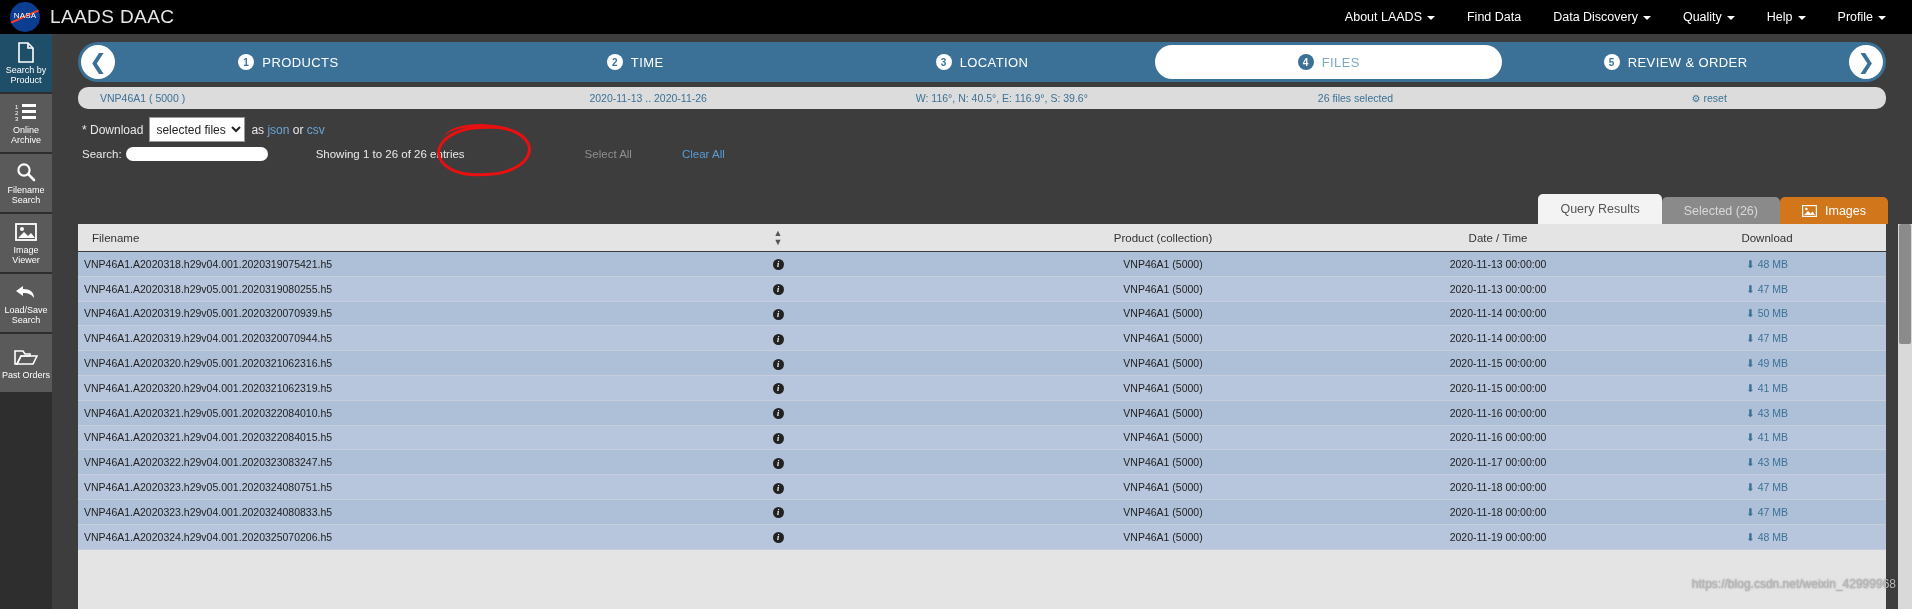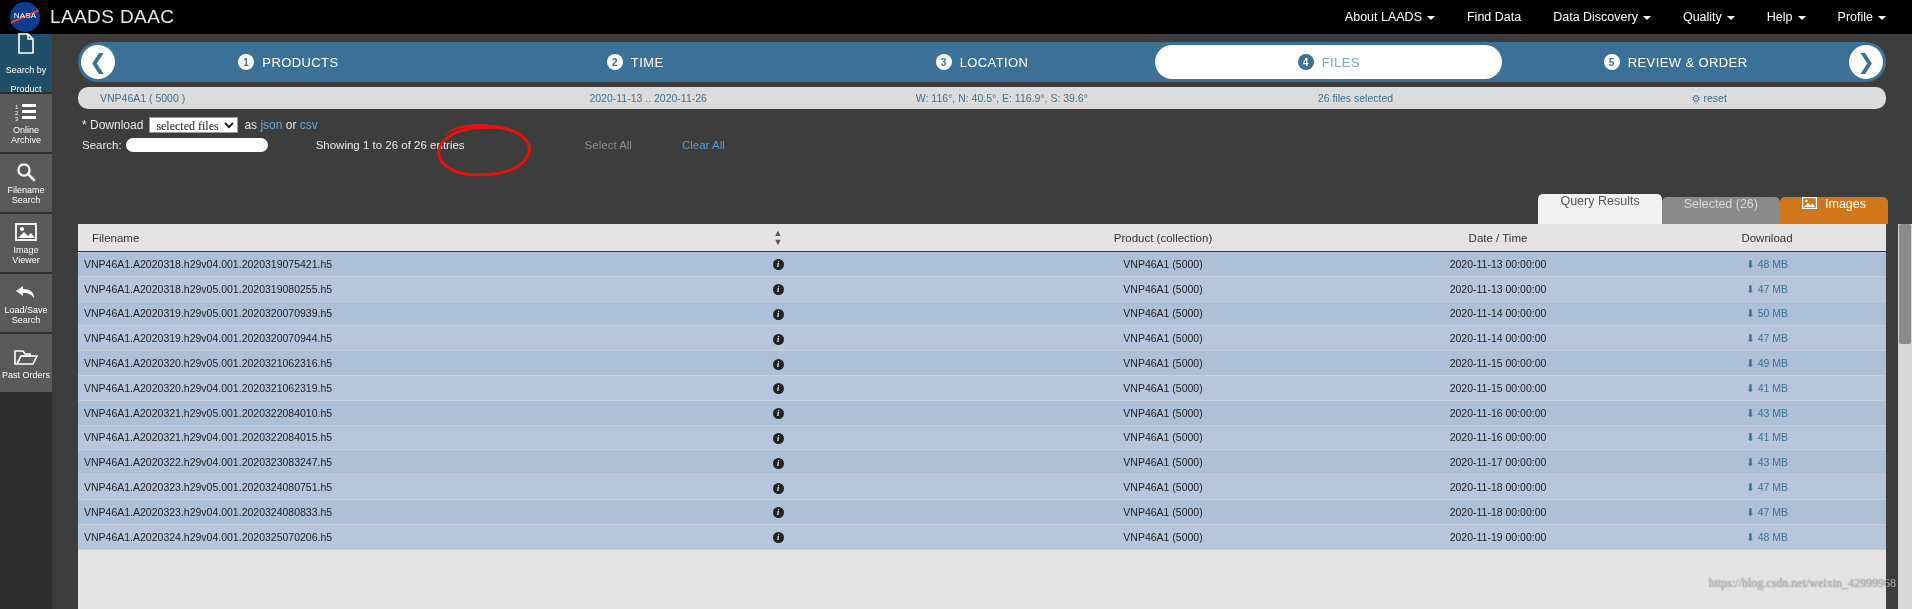--- a/index.html
+++ b/index.html
@@ -52,21 +52,21 @@
   
   .sidebar{
     position:absolute;left:0;top:34px;width:52px;height:575px;
     background:#2e2e2e;
   }
   .side-item{
     width:52px;height:58px;background:#5a5a5a;color:#fff;
     display:flex;flex-direction:column;align-items:center;justify-content:center;
     border-bottom:2px solid #2e2e2e;cursor:pointer;text-align:center;
   }
-  .side-item.active{background:#1f4e68;gap:9px;}
+  .side-item.active{background:#1f4e68;}
   .side-item .sicon{height:22px;display:flex;align-items:center;justify-content:center;margin-bottom:2px;}
   .side-item .slabel{font-size:9px;line-height:10px;}
 
   
   .main{
     position:absolute;left:52px;top:34px;width:1860px;height:575px;
     background:#3d3d3d;
   }
 
   
@@ -105,22 +105,22 @@
   .summary .cell{flex:1;text-align:center;white-space:nowrap;}
   .summary .cell.left{text-align:left;padding-left:22px;flex:1.05;}
   .gear{font-size:10px;margin-right:3px;}
 
   
   .dlline{
     padding:8px 0 0 30px;color:#e9e9e9;font-size:12px;
     display:flex;align-items:center;
   }
   .dlline select{
-    font-family:Liberation Serif, serif;font-size:12px;
-    margin:0 6px;height:16px;padding:0 2px;border:1px solid #999;background:#fff;color:#222;
+    font-family:Liberation Sans, sans-serif;font-size:12px;
+    margin:0 6px;height:25px;padding:0 2px;border:1px solid #999;background:#fff;color:#222;
   }
   .lnk{color:#6aa4d8;cursor:pointer;}
 
   
   .ctrlrow{
     padding:5px 0 0 30px;display:flex;align-items:center;color:#e9e9e9;font-size:11.5px;
     position:relative;
   }
   .ctrlrow .searchbox{
     width:130px;height:14px;border-radius:7px;border:none;background:#fff;margin-left:4px;
@@ -128,21 +128,21 @@
   }
   .showing{margin-left:48px;color:#e9e9e9;}
   .selectall{margin-left:120px;color:#8f8f8f;cursor:pointer;}
   .clearall{margin-left:50px;color:#5b9bd5;cursor:pointer;}
 
   
   .tabs{
     position:absolute;right:24px;top:160px;display:flex;align-items:flex-end;height:30px;
   }
   .tab{
-    height:27px;padding:0 22px;display:flex;align-items:flex-start;justify-content:center;
+    height:27px;padding:0 22px;display:flex;align-items:center;justify-content:center;
     font-size:12.5px;border-top-left-radius:5px;border-top-right-radius:5px;cursor:pointer;
   }
   .tab.qr{background:#f3f3f3;color:#555;height:30px;}
   .tab.sel{background:#8a8a8a;color:#d8d8d8;}
   .tab.img{background:#d2761b;color:#fff;}
   .tab.img .ic{margin-right:8px;display:inline-flex;}
 
   
   .tablewrap{
     position:absolute;left:26px;top:190px;width:1808px;height:420px;
@@ -188,21 +188,21 @@
   }
   .annot2{
     position:absolute;left:443px;top:124px;width:80px;height:30px;
     border-top:3px solid #e81010;border-radius:50%;transform:rotate(2deg);
     z-index:41;pointer-events:none;
   }
 
   
   .watermark{
     position:absolute;right:16px;bottom:18px;color:#b9b9b9;font-size:12px;
-    z-index:50;text-shadow:0 0 2px rgba(0,0,0,.4);font-family:Liberation Serif, serif;
+    z-index:50;text-shadow:0 0 2px rgba(0,0,0,.4);
   }
 </style>
 </head>
 <body>
 
 <div class="topbar">
   <div class="nasa-logo">
     <div class="dots"></div>
     <div class="swoosh"></div>
     <div class="word">NASA</div>

